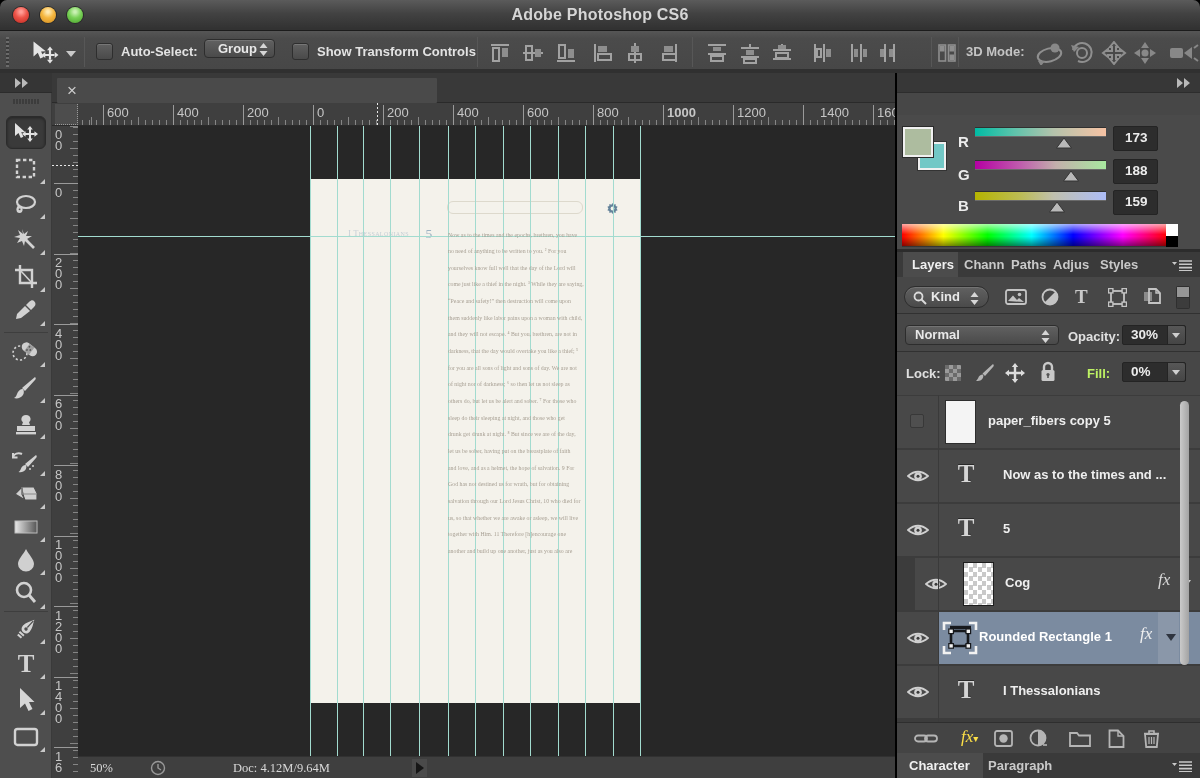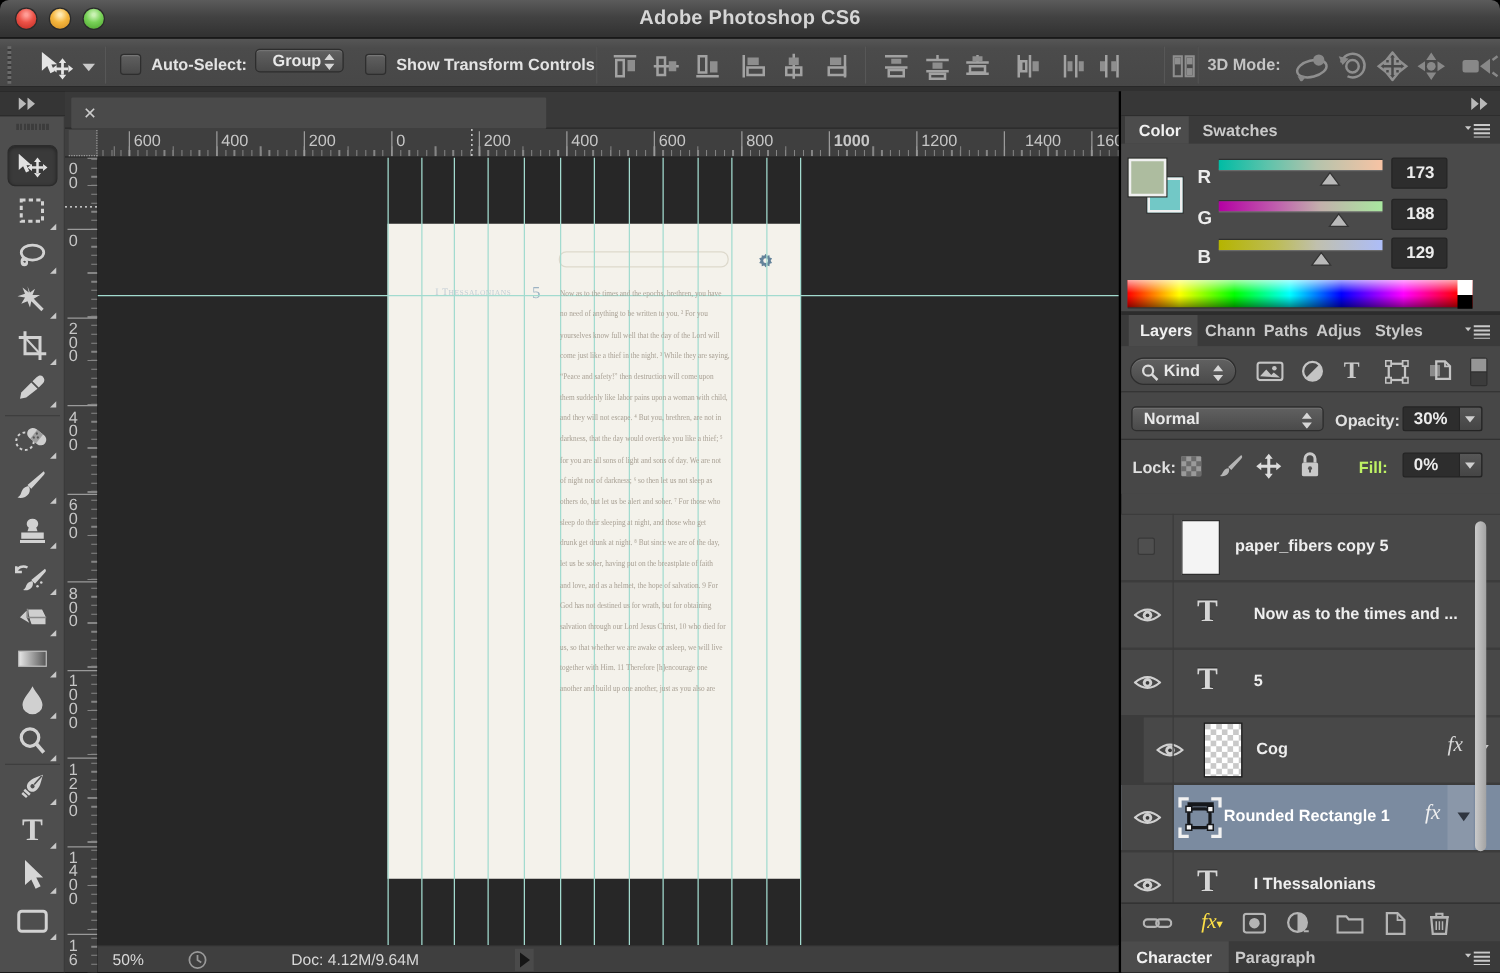--- a/index.html
+++ b/index.html
@@ -24,21 +24,21 @@
 .tool { position:absolute; left:6px; width:40px; height:32px; }
 .tool svg { position:absolute; left:50%; top:50%; transform:translate(-50%,-50%); }
 .flyout { position:absolute; right:1px; bottom:1px; width:0; height:0; border-left:5px solid transparent; border-bottom:5px solid #c8c8c8; }
 
 #tabbar { left:52px; top:73px; width:843px; height:30px; background:#393939; border-bottom:1px solid #2a2a2a; }
 #doctab { position:absolute; left:5px; top:5px; width:380px; height:25px; background:#4a4a4a; border-radius:1px; color:#ececec; font-size:15px; font-weight:bold; }
 #hruler { left:52px; top:103px; width:843px; height:23px; background:#3f3f3f; border-bottom:1px solid #2a2a2a; overflow:hidden; }
 #vruler { left:52px; top:126px; width:26px; height:652px; background:#3f3f3f; overflow:hidden; }
 #corner { left:55px; top:104px; width:23px; height:21px; background:#4d4d4d; border-right:1px dotted #9a9a9a; border-bottom:1px dotted #9a9a9a; }
 #canvas { left:78px; top:126px; width:817px; height:630px; background:#272727; overflow:hidden; }
-#statusbar { left:78px; top:756px; width:817px; height:22px; border-top:1px solid #313131; background:#3f3f3f; color:#d8d8d8; font-size:12.5px; }
+#statusbar { left:78px; top:756px; width:817px; height:22px; border-top:1px solid #313131; background:#3f3f3f; color:#d8d8d8; font-size:12.5px;font-family:Liberation Serif, serif; }
 .hlabel { position:absolute; top:2px; color:#c6c6c6; font-size:13px; }
 .vlabel { position:absolute; left:3px; color:#c6c6c6; font-size:13px; line-height:11px; width:14px; text-align:left; }
 
 #page { position:absolute; left:232px; top:53px; width:330px; height:524px; background:#f4f2eb; }
 .guide-v { position:absolute; top:0; width:1px; height:630px; background:#a2dbcf; }
 #guide-h { position:absolute; left:0; top:110px; width:817px; height:1px; background:#a2dbcf; }
 #bodytext { position:absolute; left:370px; top:100.5px; width:200px; color:#a8a094; font-family:"Liberation Serif", serif; font-size:7px; line-height:16.65px; white-space:nowrap; transform:scaleX(0.835); transform-origin:left top; }
 
 #rpanel { left:897px; top:73px; width:303px; height:705px; background:#474747; }
 .ptabbar { position:absolute; left:0; width:303px; background:#3a3a3a; }
@@ -453,32 +453,20 @@
   <div style="position:absolute;left:334px;top:2px;width:15px;height:18px;background:#4a4a4a;"></div>
   <div style="position:absolute;left:338px;top:5px;width:0;height:0;border-top:6px solid transparent;border-bottom:6px solid transparent;border-left:8px solid #161616;"></div>
 </div>
 <div class="abs" id="rpanel">
   <div style="position:absolute;left:0;top:0;width:303px;height:20px;background:#373737;border-bottom:1px solid #2d2d2d;">
     <svg style="position:absolute;right:8px;top:5px;" width="16" height="10" viewBox="0 0 16 10">
         <path d="M1 0 L7 5 L1 10 Z M8 0 L14 5 L8 10 Z" fill="#b9b9b9"></path>
       </svg>
   </div>
 
-  <div class="ptabbar" style="top:20px;height:22px;">
-    <div class="ptab active" style="left:3px;width:51px;height:22px;">
-        <span style="position:absolute;left:11px;top:4px;">Color</span>
-      </div>
-    <div class="ptab" style="left:56px;width:70px;height:22px;">
-        <span style="position:absolute;left:9px;top:4px;">Swatches</span>
-      </div>
-    <svg class="pmenu" style="top:6px;" width="20" height="11" viewBox="0 0 20 11">
-        <path d="M0 2 L5 2 L2.5 5 Z" fill="#c9c9c9"></path>
-        <path d="M7 1 H20 M7 4.3 H20 M7 7.6 H20 M7 10.9 H20" stroke="#c9c9c9" stroke-width="1.6"></path>
-      </svg>
-  </div>
 
   <div style="position:absolute;left:0;top:42px;width:303px;height:134px;background:#4a4a4a;">
     <div style="position:absolute;left:21px;top:27px;width:28px;height:28px;background:#72c8c6;border:2px solid #f0f0f0;box-shadow:0 0 0 1px #333;"></div>
     <div style="position:absolute;left:6px;top:12px;width:30px;height:30px;background:#adbc9f;border:2px solid #f0f0f0;box-shadow:0 0 0 1px #2b2b2b;"></div>
     <div style="position:absolute;left:61px;top:18px;color:#ececec;font-size:15px;font-weight:bold;">R</div>
     <div style="position:absolute;left:61px;top:51px;color:#ececec;font-size:15px;font-weight:bold;">G</div>
     <div style="position:absolute;left:61px;top:82px;color:#ececec;font-size:15px;font-weight:bold;">B</div>
     <div style="position:absolute;left:78px;top:12.5px;width:131px;height:8px;background:linear-gradient(90deg,#00bca4,#5ec3ab 30%,#b5c3ac 60%,#f7c3a4);box-shadow:0 1px 0 rgba(255,255,255,.18), 0 -1px 0 rgba(0,0,0,.35);"></div>
     <div style="position:absolute;left:78px;top:45.5px;width:131px;height:8px;background:linear-gradient(90deg,#b400a3,#c05ead 35%,#c3b0ac 62%,#a8e89f);box-shadow:0 1px 0 rgba(255,255,255,.18), 0 -1px 0 rgba(0,0,0,.35);"></div>
     <div style="position:absolute;left:78px;top:76.5px;width:131px;height:8px;background:linear-gradient(90deg,#b5b400,#bcbc56 35%,#c0c0ae 60%,#adbdf8);box-shadow:0 1px 0 rgba(255,255,255,.18), 0 -1px 0 rgba(0,0,0,.35);"></div>
@@ -491,21 +479,21 @@
     <svg style="position:absolute;left:151px;top:86px;" width="18" height="12" viewBox="0 0 18 12">
         <path d="M9 1 L16.5 11 L1.5 11 Z" fill="#b9b9b9" stroke="#333" stroke-width="1"></path>
       </svg>
     <div class="valuebox" style="left:216px;top:11px;width:45px;height:25px;">
         <span style="position:absolute;left:11px;top:3px;">173</span>
       </div>
     <div class="valuebox" style="left:216px;top:44px;width:45px;height:25px;">
         <span style="position:absolute;left:11px;top:3px;">188</span>
       </div>
     <div class="valuebox" style="left:216px;top:75px;width:45px;height:25px;">
-        <span style="position:absolute;left:11px;top:3px;">129</span>
+        <span style="position:absolute;left:11px;top:3px;">159</span>
       </div>
     <div style="position:absolute;left:5px;top:109px;width:276px;height:23px;border-bottom:1px solid #6a6a6a;background:linear-gradient(90deg,#f00 0%,#ff0 15%,#0f0 31%,#0ff 47%,#00f 62%,#f0f 80%,#f00 96%,#f00 100%);"></div>
     <div style="position:absolute;left:5px;top:109px;width:276px;height:23px;background:linear-gradient(rgba(255,255,255,.65),rgba(255,255,255,0) 45%,rgba(0,0,0,0) 55%,rgba(0,0,0,.52));"></div>
     <div style="position:absolute;left:269px;top:109px;width:12px;height:11.5px;background:#fff;"></div>
     <div style="position:absolute;left:269px;top:120.5px;width:12px;height:11.5px;background:#000;"></div>
   </div>
   <div style="position:absolute;left:0;top:176px;width:303px;height:3px;background:#2c2c2c;"></div>
 
   <div class="ptabbar" style="top:179px;height:25px;">
     <div class="ptab active" style="left:6px;width:55px;height:25px;">
@@ -599,21 +587,21 @@
         <rect x="7.2" y="14" width="1.6" height="3" fill="#555"></rect>
       </svg>
     <div style="position:absolute;left:190px;top:14px;color:#bef264;font-size:13px;font-weight:bold;">Fill:</div>
     <div class="valuebox" style="left:225px;top:10px;width:64px;height:20px;">
       <span style="position:absolute;left:8px;top:1px;">0%</span>
       <div style="position:absolute;right:0;top:0;width:18px;height:18px;background:linear-gradient(#575757,#454545);border-left:1px solid #242424;border-radius:0 2px 2px 0;"></div>
       <div style="position:absolute;right:5px;top:7px;width:0;height:0;border-left:4px solid transparent;border-right:4px solid transparent;border-top:5px solid #cfcfcf;"></div>
     </div>
   </div>
 
-  <div id="layerlist" style="position:absolute;left:0;top:338px;width:303px;height:327px;background:#3c3c3c;">
+  <div id="layerlist" style="position:absolute;left:0;top:322px;width:303px;height:327px;background:#3c3c3c;">
     <div class="layerrow" style="top:1px;">
       <div style="position:absolute;left:13px;top:18px;width:14px;height:14px;background:#4f4f4f;border:1px solid #383838;border-radius:2px;"></div>
       <div style="position:absolute;left:48px;top:4px;width:31px;height:44px;background:#f4f4f4;border:1px solid #2e2e2e;"></div>
       <div class="lname" style="left:91px;top:17px;">paper_fibers copy 5</div>
     </div>
     <div class="layerrow" style="top:55px;">
       <svg class="eyecol" style="left:10px;top:19px;" width="22" height="14" viewBox="0 0 22 14">
           <path d="M1 7 Q11 -1.5 21 7 Q11 15.5 1 7 Z" fill="none" stroke="#d0d0d0" stroke-width="1.8"></path>
           <circle cx="11" cy="7.2" r="3.8" fill="#d0d0d0"></circle>
           <circle cx="11" cy="7.2" r="1.5" fill="#3a3a3a"></circle>

